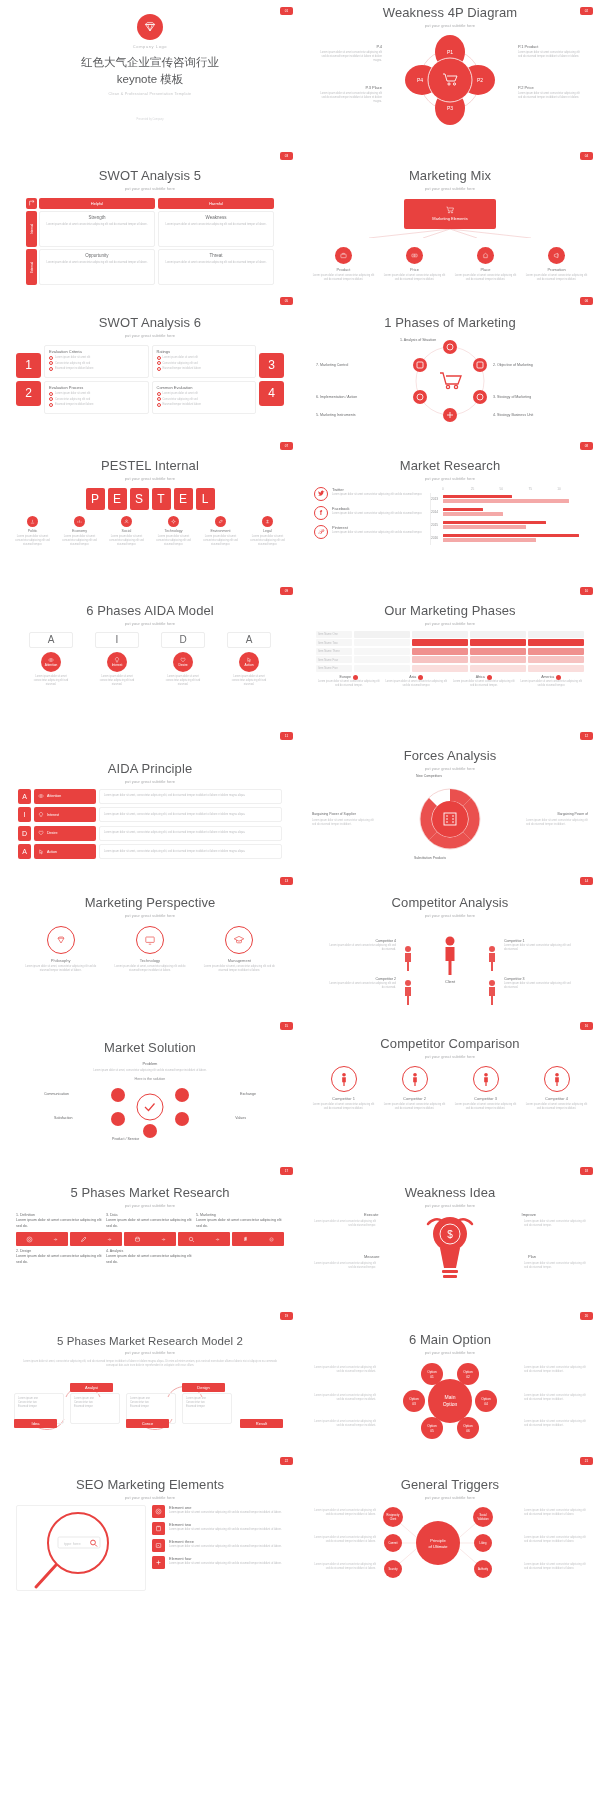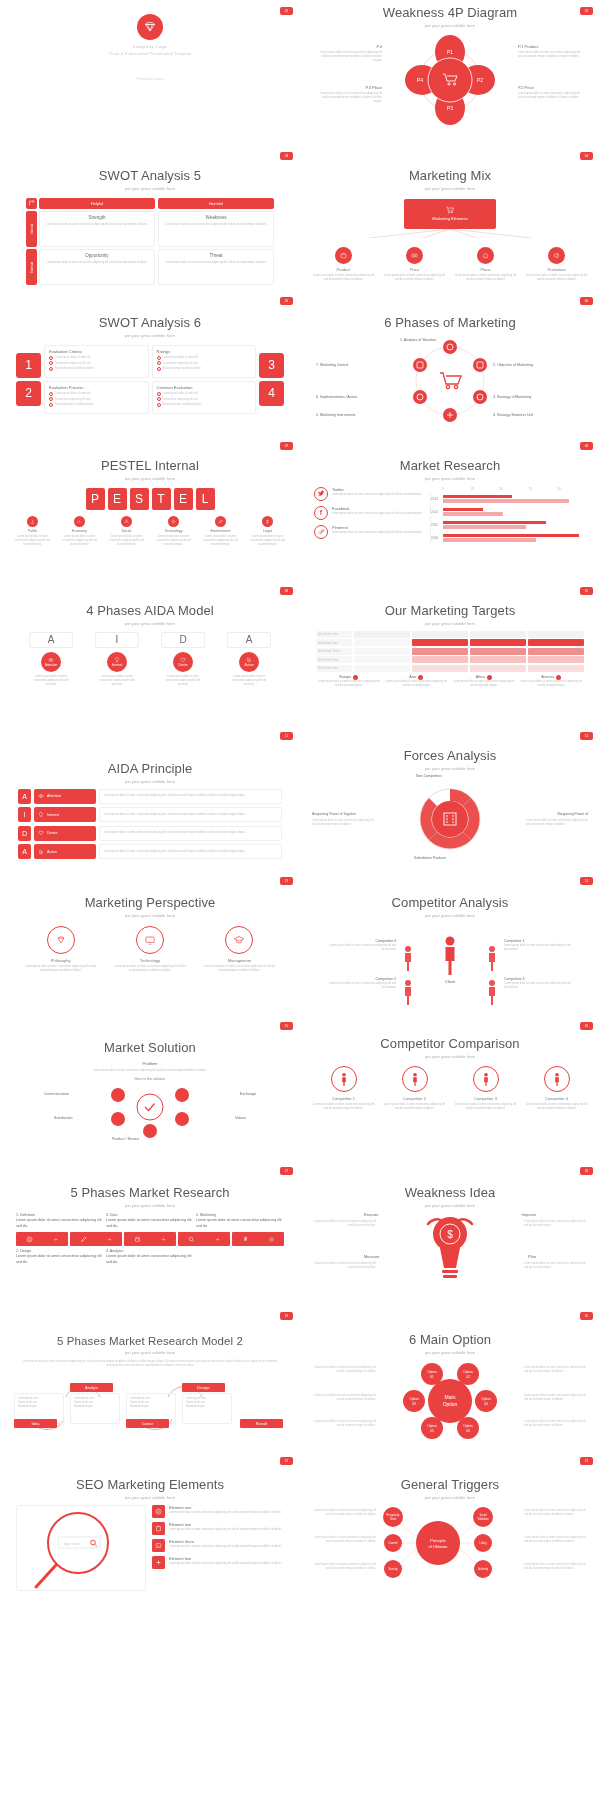--- a/index.html
+++ b/index.html
@@ -194,20 +194,24 @@
   <div class="slide">
     <div class="badge">01</div>
     <div class="cover-logo">
       <svg viewBox="0 0 40 40" width="26" height="26">
           <circle cx="20" cy="20" r="20" fill="#e8413f"></circle>
       <path d="M13 16h14l-7 10z" fill="none" stroke="#fff" stroke-width="1.2"></path>
       <path d="M13 16l3-3h8l3 3M16.5 16l3.5 10M23.5 16L20 26M13 16h14" fill="none" stroke="#fff" stroke-width="1"></path>
         </svg>
     </div>
     <div class="cover-co">Company Logo</div>
+    <div class="cover-h">
+      <div>红色大气企业宣传咨询行业</div>
+      <div>keynote 模板</div>
+    </div>
     <div class="cover-tag">Clean &amp; Professional Presentation Template</div>
     <div class="cover-foot">Presented by Company</div>
   </div>
 
   <div class="slide">
     <div class="badge">02</div>
     <div class="title">Weakness 4P Diagram</div>
     <div class="sub">put your great subtitle here</div>
     <div style="position:relative;height:100px;margin-top:2px;">
       <svg width="300" height="100" style="position:absolute;left:-8px;top:0;">
@@ -427,21 +431,21 @@
       </div>
       <div style="display:flex;flex-direction:column;gap:3px;">
         <div class="numbox">3</div>
         <div class="numbox">4</div>
       </div>
     </div>
   </div>
 
   <div class="slide">
     <div class="badge">06</div>
-    <div class="title" style="margin-top:20px;">6 Phases of Marketing</div>
+    <div class="title" style="margin-top:20px;">1 Phases of Marketing</div>
     <div class="p7">
       <svg width="284" height="98" style="position:absolute;left:0;top:0;">
         <circle cx="142" cy="46" r="34" fill="none" stroke="#f2cfce" stroke-width="0.6"></circle>
         <g transform="translate(131,36)" stroke="#e8413f" fill="none" stroke-width="1.3">
           <path d="M1 2h3l3 11h12l3-8H7"></path>
             <circle cx="9" cy="16" r="1.6"></circle>
             <circle cx="17" cy="16" r="1.6"></circle>
         </g>
         <circle cx="142" cy="12" r="7" fill="#e8413f"></circle>
         <circle cx="172" cy="30" r="7" fill="#e8413f"></circle>
@@ -613,21 +617,21 @@
                 <div class="bar light" style="width:65%"></div>
               </div>
           </div>
         </div>
       </div>
     </div>
   </div>
 
   <div class="slide">
     <div class="badge">09</div>
-    <div class="title" style="margin-top:18px;">4 Phases AIDA Model</div>
+    <div class="title" style="margin-top:18px;">6 Phases AIDA Model</div>
     <div class="sub">put your great subtitle here</div>
     <div class="aida-row">
       <div class="aida-c">
         <div class="aida-letter">A</div>
         <div class="circ">
             <svg width="6" height="6" viewBox="0 0 14 14" fill="none" stroke="#fff" stroke-width="1">
               <path d="M1 7s2.3-3.5 6-3.5S13 7 13 7s-2.3 3.5-6 3.5S1 7 1 7z"></path>
               <circle cx="7" cy="7" r="1.5"></circle>
             </svg>
             <span>Attention</span>
@@ -663,21 +667,21 @@
             </svg>
             <span>Action</span>
           </div>
         <div class="lorem" style="margin-top:3px;">Lorem ipsum dolor sit amet consectetur adipiscing elit sed eiusmod.</div>
       </div>
     </div>
   </div>
 
   <div class="slide">
     <div class="badge">10</div>
-    <div class="title" style="margin-top:18px;">Our Marketing Targets</div>
+    <div class="title" style="margin-top:18px;">Our Marketing Phases</div>
     <div class="sub">put your great subtitle here</div>
     <div class="tgt">
       <div class="tgt-row">
         <div class="tgt-name">Item Name One</div>
         <div class="tgt-cell" style="background:#f2f2f2"></div>
           <div class="tgt-cell" style="background:#f2f2f2"></div>
         <div class="tgt-cell" style="background:#f2f2f2"></div>
           <div class="tgt-cell" style="background:#f2f2f2"></div>
       </div>
       <div class="tgt-row">

